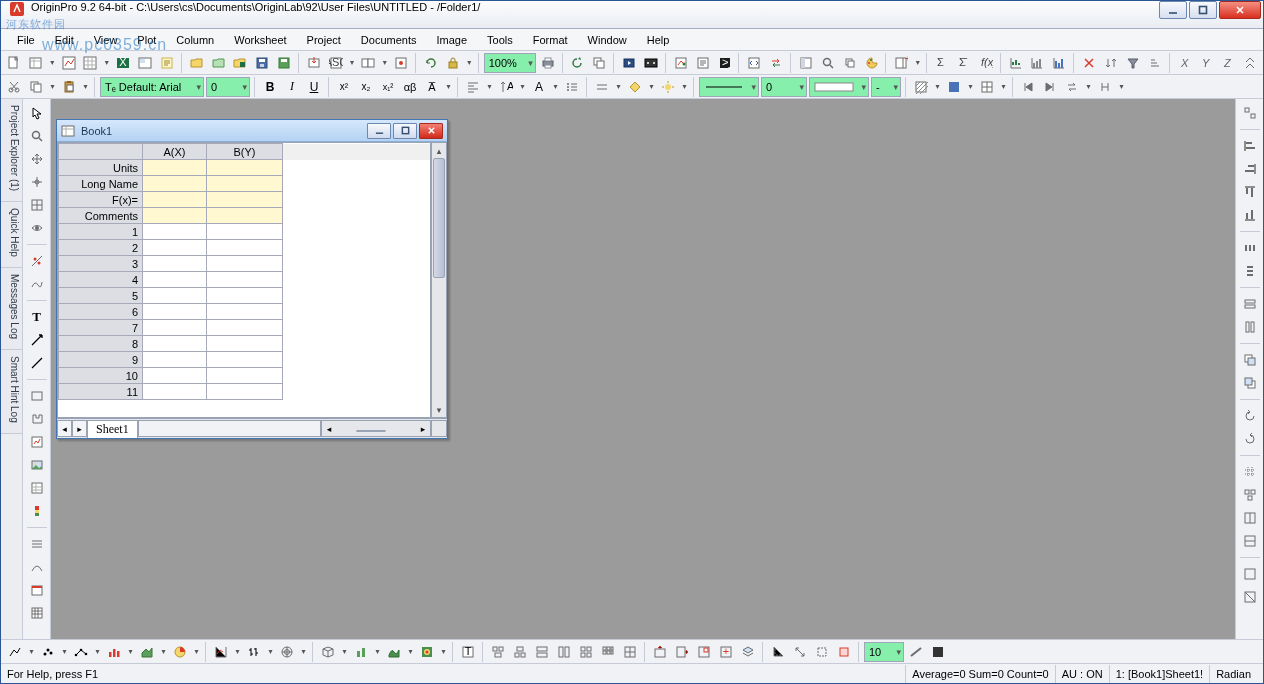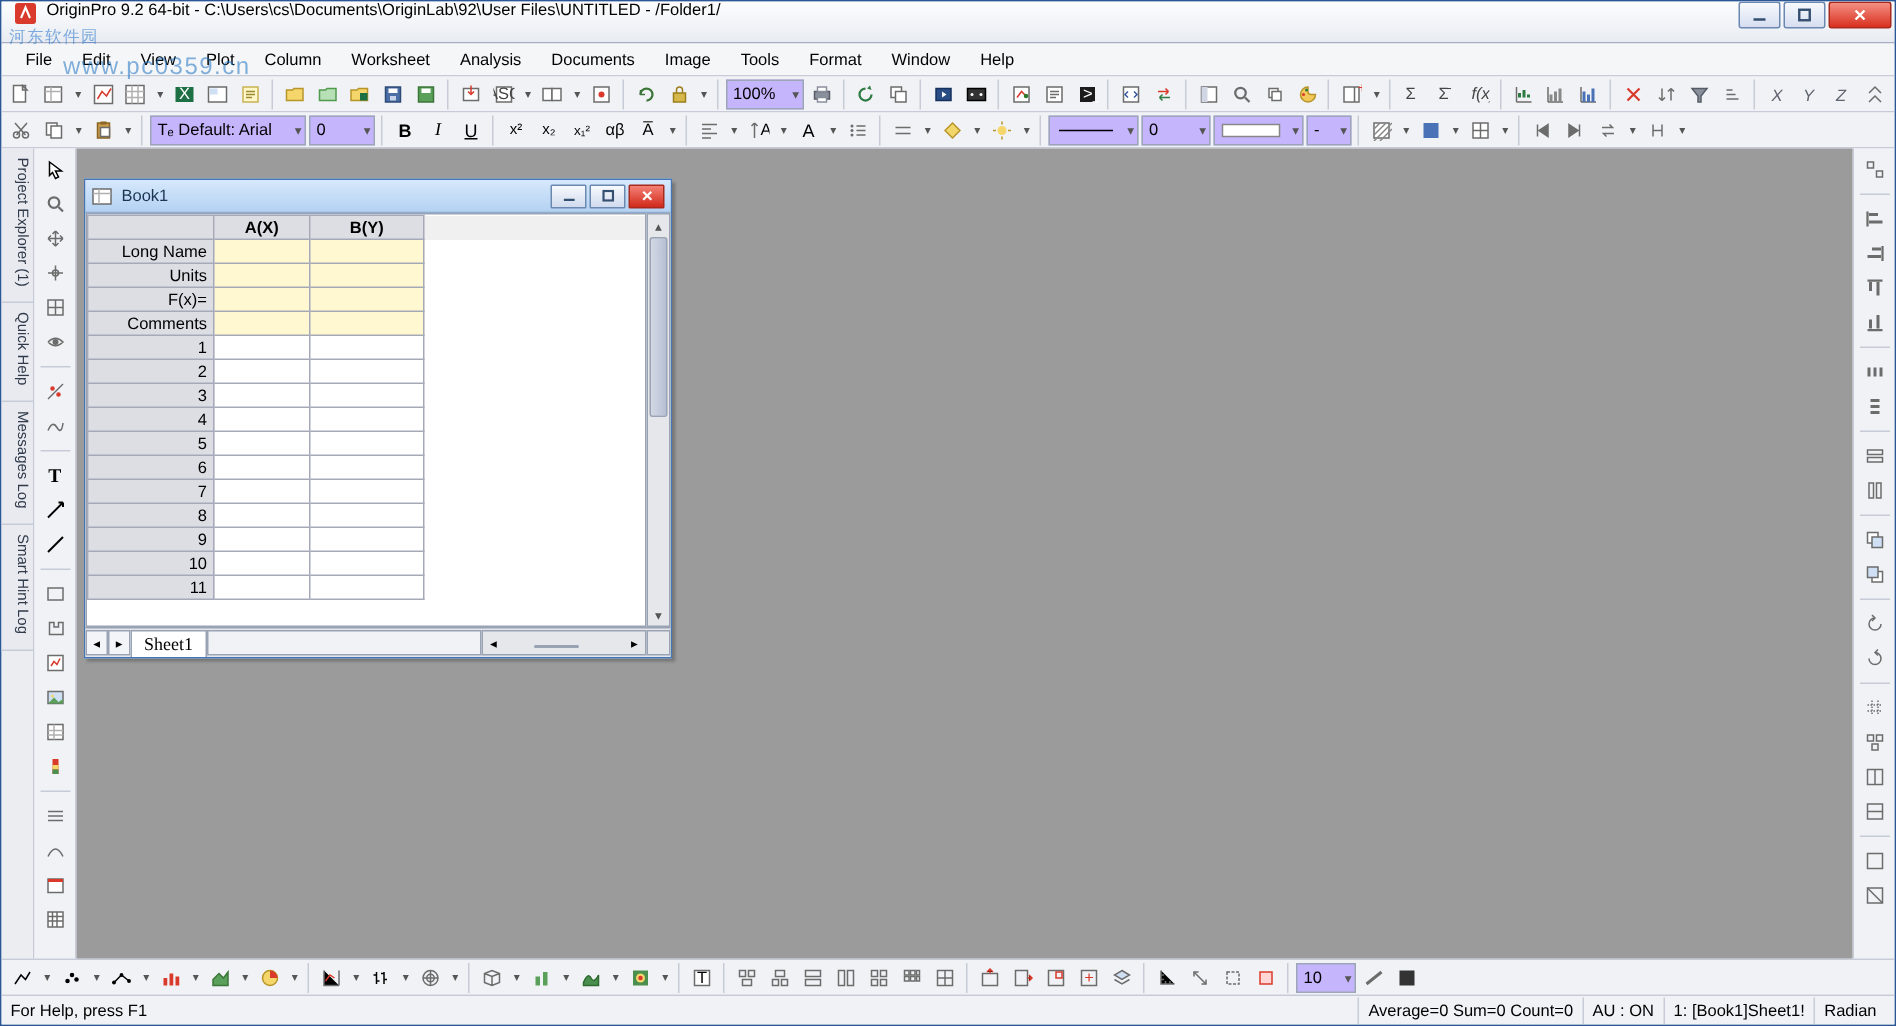--- a/index.html
+++ b/index.html
@@ -23,21 +23,21 @@
 
 .menubar { height: 22px; background: #f5f6f7; border-bottom: 1px solid #c6cbd7; display: flex; align-items: center; padding: 0 6px; }
 .menubar span { padding: 2px 10px; cursor:pointer; }
 
 
 .tb-row { height: 24px; background: #f1f2f5; border-bottom: 1px solid #c6cbd7; display: flex; align-items: center; padding: 0 3px; gap: 2px; overflow:hidden; }
 .tb-row.second{height:24px;}
 .tb-btn { width: 20px; height: 20px; border: 1px solid transparent; border-radius: 2px; display: flex; align-items: center; justify-content: center; cursor:pointer; }
 .tb-btn svg { width:14px; height:14px; }
 .tb-sep { width: 2px; height: 20px; border-left: 1px solid #c6cbd7; margin: 0 2px; }
-.tb-dd { height: 20px; border: 1px solid #9da6b8; background: #c4b5fd; padding: 0 14px 0 4px; position: relative; display:flex;align-items:center;min-width:40px; cursor:pointer; }
+.tb-dd { height: 20px; border: 1px solid #9da6b8; background: #86efac; padding: 0 14px 0 4px; position: relative; display:flex;align-items:center;min-width:40px; cursor:pointer; }
 .tb-dd:after { content:"▾"; position:absolute; right:2px; font-size:9px; color:#555; }
 .tb-drop{width:9px;display:flex;align-items:center;justify-content:center;color:#555;font-size:8px;cursor:pointer;}
 
 
 .workspace { flex: 1; display: flex; min-height: 0; }
 .left-dock { width: 22px; background: #ebedf1; border-right: 1px solid #c6cbd7; display: flex; flex-direction: column; }
 .dock-tab { flex:0 0 auto; padding: 6px 2px 10px; writing-mode: vertical-rl; text-orientation: mixed; font-size: 10px; color: #303a4a; border-bottom: 1px solid #c6cbd7; background:#e8eaef; cursor:pointer;}
 .left-tools,.right-tools { width: 28px; background: #f1f2f5; border-right: 1px solid #c6cbd7; display:flex;flex-direction:column;align-items:center;padding:4px 0;gap:3px; }
 .right-tools{border-right:none;border-left:1px solid #c6cbd7;}
 .vt-btn { width:22px; height:20px; border:1px solid transparent; border-radius:2px; display:flex;align-items:center;justify-content:center; cursor:pointer;}
@@ -54,21 +54,21 @@
 .child-btns{display:flex;gap:2px;}
 .child-btn{width:24px;height:16px;border:1px solid #6b88b0;border-radius:1px;display:flex;align-items:center;justify-content:center;background:linear-gradient(#f7f9fc,#d0dbef);cursor:pointer;}
 .child-btn.close{background:linear-gradient(#f48075,#d02a1a);border-color:#a62b1e;}
 .child-btn svg{width:9px;height:9px;stroke:#354f70;stroke-width:1.6;fill:none;}
 .child-btn.close svg{stroke:#fff;}
 
 .grid-wrap{flex:1;display:flex;min-height:0;}
 .grid{flex:1;overflow:hidden;border:1px solid #9aa3b4;background:#fff;}
 .grid table{border-collapse:collapse;width:100%;}
 .grid th,.grid td{border:1px solid #a6a9b7;height:16px;font-size:11px;padding:0 4px;text-align:right;color:#000;}
-.grid th{background:#dcdee4;font-weight:bold;}
+.grid th{background:#dcdee4;font-weight:normal;}
 .grid th.colh{text-align:center;background:#dcdee4;}
 .grid td.rowh{background:#dcdee4;text-align:right;width:84px;}
 .grid tr.label td:not(.rowh){background:#fff8d0;}
 .grid-scroll{width:16px;border:1px solid #9aa3b4;background:#e6e7eb;display:flex;flex-direction:column;}
 .grid-scroll .sc-btn{height:15px;display:flex;align-items:center;justify-content:center;font-size:9px;color:#555;cursor:pointer;}
 .grid-scroll .sc-track{flex:1;background:#e6e7eb;position:relative;}
 .grid-scroll .sc-thumb{position:absolute;left:1px;right:1px;top:0;height:120px;background:linear-gradient(90deg,#d3d8e4,#b6c0d4);border:1px solid #9aa3b4;border-radius:2px;}
 
 .sheet-tabs{height:20px;display:flex;align-items:center;background:#e4e6ec;border-top:1px solid #9aa3b4;}
 .st-nav{width:15px;height:17px;border:1px solid #9aa3b4;background:#f3f4f7;display:flex;align-items:center;justify-content:center;font-size:9px;cursor:pointer;}
@@ -122,21 +122,21 @@
   </div>
 </div>
 
 <div class="menubar">
   <span>File</span>
   <span>Edit</span>
   <span>View</span>
   <span>Plot</span>
   <span>Column</span>
   <span>Worksheet</span>
-  <span>Analysis</span>
+  <span>Project</span>
   <span>Documents</span>
   <span>Image</span>
   <span>Tools</span>
   <span>Format</span>
   <span>Window</span>
   <span>Help</span>
 </div>
 
 <div class="tb-row">
   <div class="tb-btn">
@@ -774,26 +774,26 @@
         <div class="grid">
           <table>
             <tbody>
                 <tr>
                   <th style="width:84px"></th>
                   <th class="colh" style="width:64px">A(X)</th>
                   <th class="colh" style="width:76px">B(Y)</th>
                   <th style="border:none;background:#f0f0f0"></th>
                 </tr>
             <tr class="label">
+                  <td class="rowh">Units</td>
+                  <td></td>
+                  <td></td>
+                </tr>
+            <tr class="label">
                   <td class="rowh">Long Name</td>
-                  <td></td>
-                  <td></td>
-                </tr>
-            <tr class="label">
-                  <td class="rowh">Units</td>
                   <td></td>
                   <td></td>
                 </tr>
             <tr class="label">
                   <td class="rowh">F(x)=</td>
                   <td></td>
                   <td></td>
                 </tr>
             <tr class="label">
                   <td class="rowh">Comments</td>

